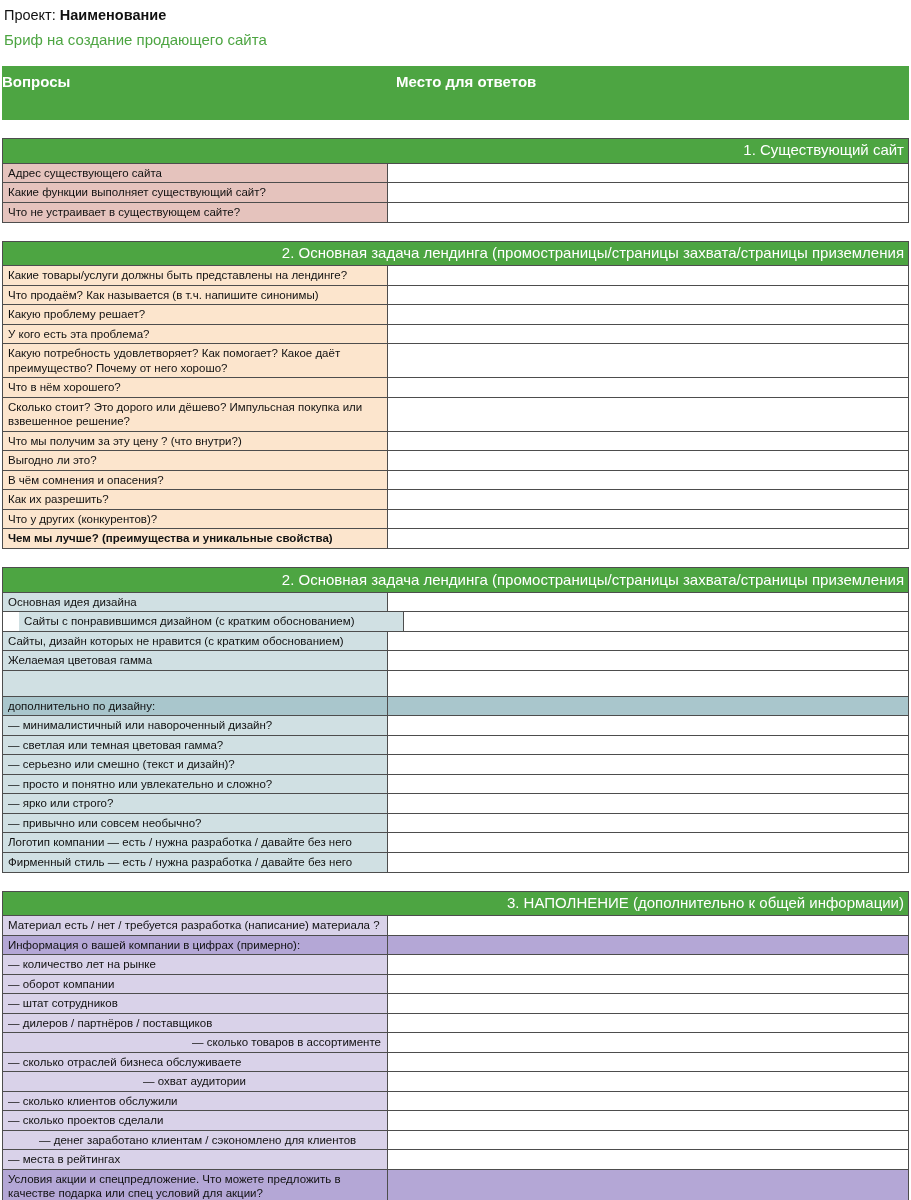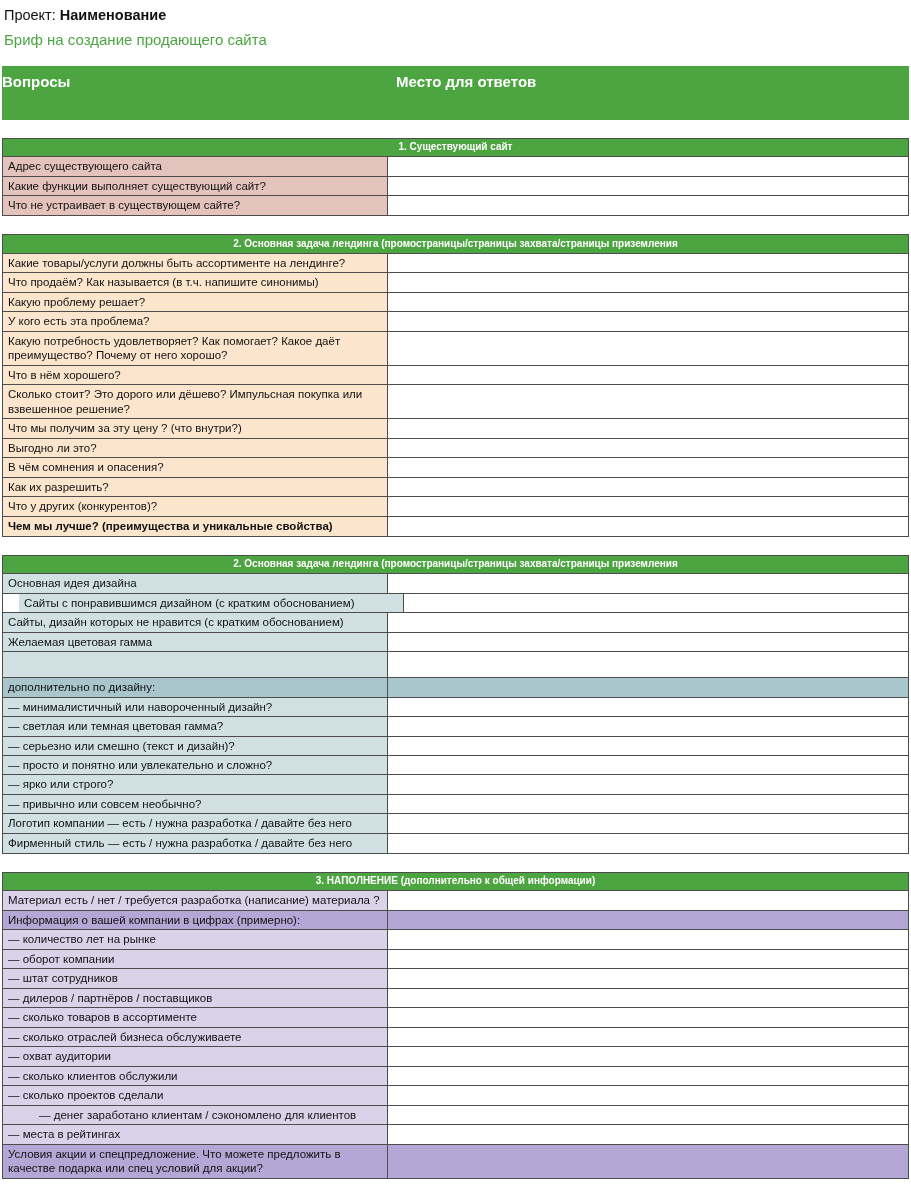--- a/index.html
+++ b/index.html
@@ -33,24 +33,24 @@
   .band .q-head { width: 385px; text-align: left; padding-top: 7px; }
   .band .a-head { flex: 1; padding: 7px 0 0 9px; }
 
   .section {
     margin-top: 18px;
     border: 1px solid var(--border, #4d4d4d);
   }
   .section-header {
     background: var(--green, #4da542);
     color: var(--header-text, #fff);
-    font-weight: bold;
-    font-size: 10px;
+    font-weight: normal;
+    font-size: 15px;
     line-height: 1.25;
-    text-align: center;
+    text-align: right;
     padding: 2.5px 4px;
     border-bottom: 1px solid var(--border, #4d4d4d);
   }
   .row {
     display: flex;
     border-bottom: 1px solid var(--border, #4d4d4d);
     min-height: 19px;
   }
   .row:last-child { border-bottom: none; }
   .row.spacer { min-height: 26px; }
@@ -90,21 +90,21 @@
           <div class="cell-a"></div>
         </div>
         <div class="row">
           <div class="cell-q" style="background: rgb(229, 195, 189);">Что не устраивает в существующем сайте?</div>
           <div class="cell-a"></div>
         </div>
       </div>
       <div class="section">
         <div class="section-header">2. Основная задача лендинга (промостраницы/страницы захвата/страницы приземления</div>
         <div class="row">
-          <div class="cell-q" style="background: rgb(252, 229, 205);">Какие товары/услуги должны быть ассортименте на лендинге?</div>
+          <div class="cell-q" style="background: rgb(252, 229, 205);">Какие товары/услуги должны быть представлены на лендинге?</div>
           <div class="cell-a"></div>
         </div>
         <div class="row">
           <div class="cell-q" style="background: rgb(252, 229, 205);">Что продаём? Как называется (в т.ч. напишите синонимы)</div>
           <div class="cell-a"></div>
         </div>
         <div class="row">
           <div class="cell-q" style="background: rgb(252, 229, 205);">Какую проблему решает?</div>
           <div class="cell-a"></div>
         </div>
@@ -228,29 +228,29 @@
         </div>
         <div class="row">
           <div class="cell-q" style="background: rgb(217, 210, 233);">— штат сотрудников</div>
           <div class="cell-a"></div>
         </div>
         <div class="row">
           <div class="cell-q" style="background: rgb(217, 210, 233);">— дилеров / партнёров / поставщиков</div>
           <div class="cell-a"></div>
         </div>
         <div class="row">
-          <div class="cell-q" style="background: rgb(217, 210, 233);">— сколько товаров в ассортименте</div>
+          <div class="cell-q" style="background: rgb(217, 210, 233); text-align: right;">— сколько товаров в ассортименте</div>
           <div class="cell-a"></div>
         </div>
         <div class="row">
           <div class="cell-q" style="background: rgb(217, 210, 233);">— сколько отраслей бизнеса обслуживаете</div>
           <div class="cell-a"></div>
         </div>
         <div class="row">
-          <div class="cell-q" style="background: rgb(217, 210, 233);">— охват аудитории</div>
+          <div class="cell-q" style="background: rgb(217, 210, 233); text-align: center;">— охват аудитории</div>
           <div class="cell-a"></div>
         </div>
         <div class="row">
           <div class="cell-q" style="background: rgb(217, 210, 233);">— сколько клиентов обслужили</div>
           <div class="cell-a"></div>
         </div>
         <div class="row">
           <div class="cell-q" style="background: rgb(217, 210, 233);">— сколько проектов сделали</div>
           <div class="cell-a"></div>
         </div>

